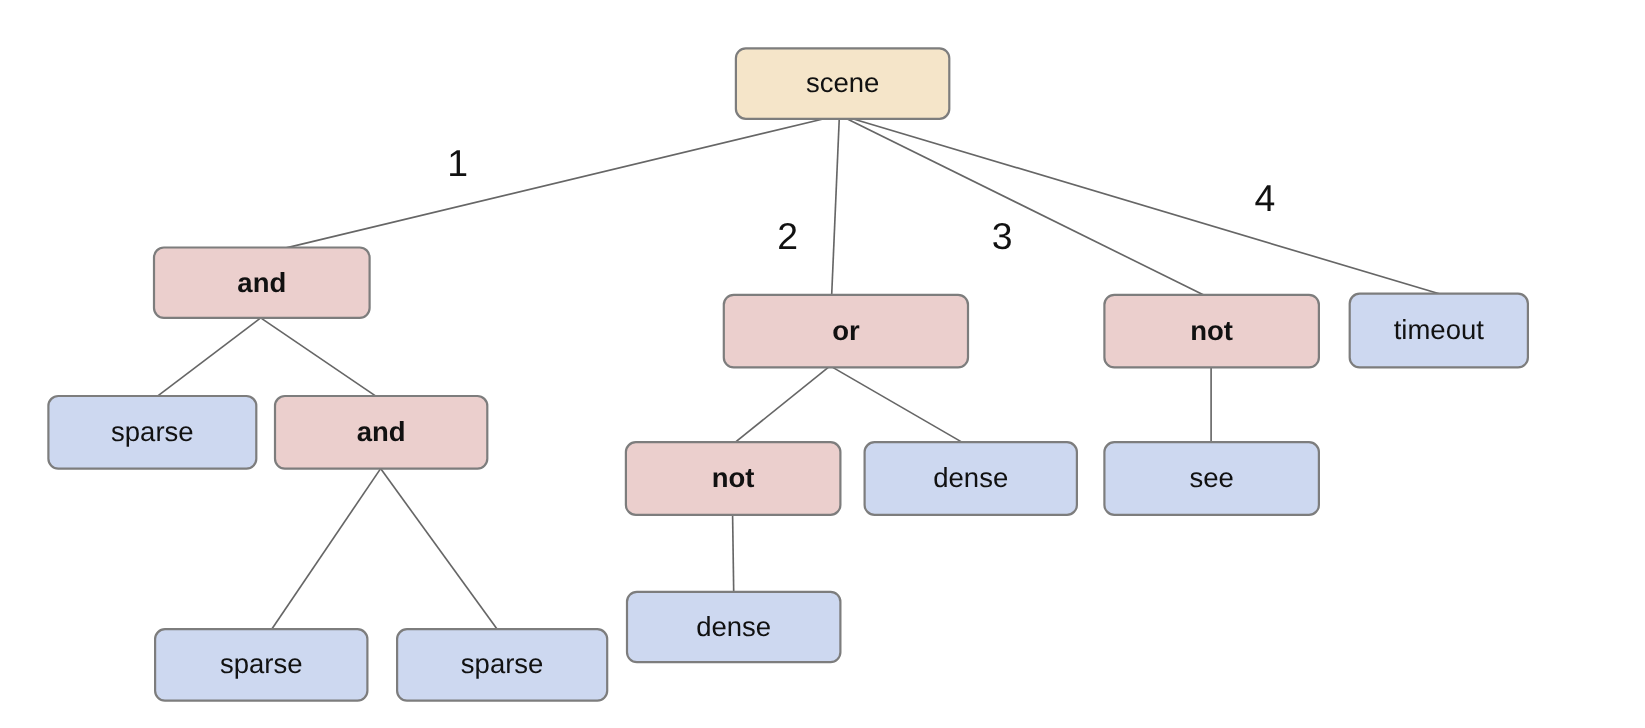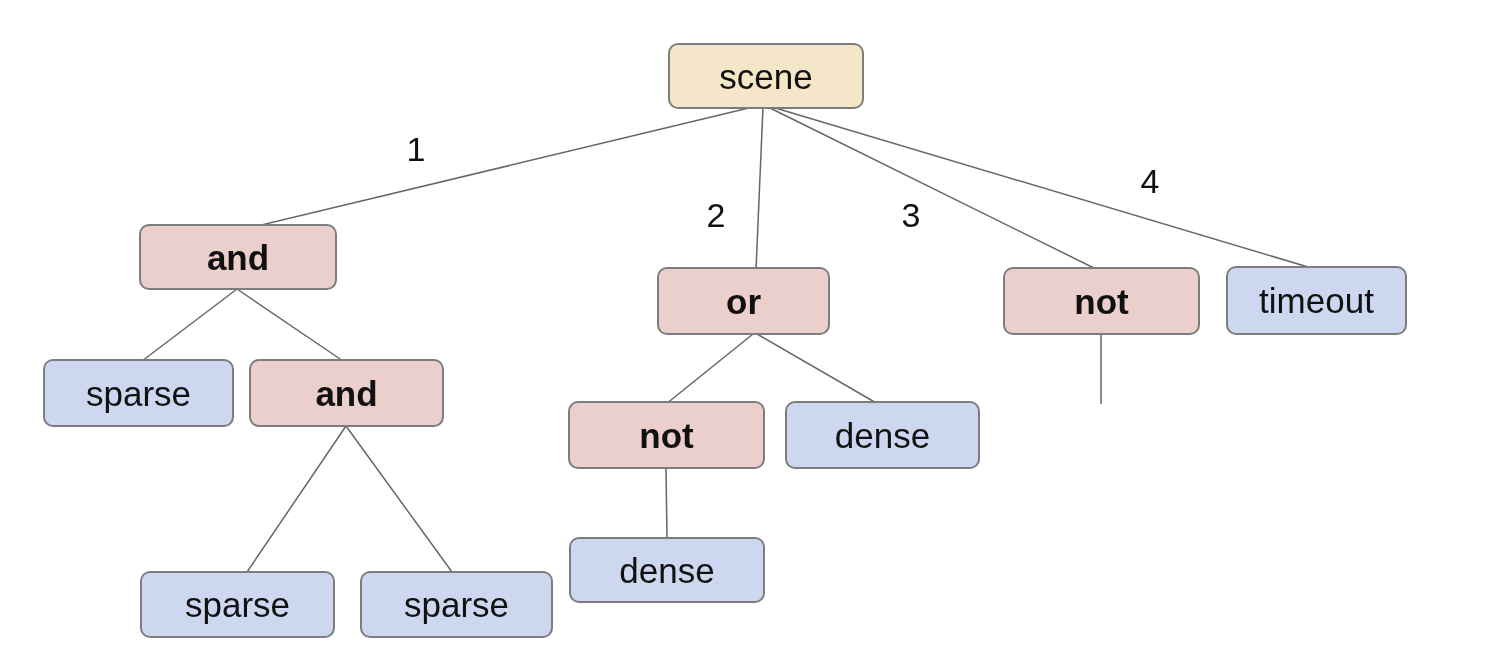--- a/index.html
+++ b/index.html
@@ -29,21 +29,21 @@
   }
   .node {
     position: absolute;
     z-index: 2;
     display: flex;
     align-items: center;
     justify-content: center;
     box-sizing: border-box;
     border: 2px solid var(--node-border, #7d7d7d);
     border-radius: 10px;
-    font-size: 35px;
+    font-size: 25px;
     color: var(--text-color, #111111);
     line-height: 1;
   }
   .node.root     { background: var(--root-fill, #f5e5c9); }
   .node.operator { background: var(--operator-fill, #ebcfcd); font-weight: bold; }
   .node.leaf     { background: var(--leaf-fill, #cdd8f0); }
   .edge-label {
     position: absolute;
     z-index: 3;
     transform: translate(-50%, -50%);
@@ -69,34 +69,35 @@
     <line x1="753" y1="334" x2="666" y2="404"></line>
     <line x1="757" y1="334" x2="878" y2="404"></line>
     <line x1="666" y1="468" x2="667" y2="538"></line>
     <line x1="1101" y1="334" x2="1101" y2="404"></line>
   </svg>
 
   <div class="node root" style="left:668px; top:43px; width:196px; height:66px;">scene</div>
 
   <div class="node operator" style="left:139px; top:224px; width:198px; height:66px;">and</div>
 
-  <div class="node operator" style="left:657px; top:267px; width:173px; height:68px;">or</div>
+  <div class="node operator" style="left:657px; top:267px; width:224px; height:68px;">or</div>
 
   <div class="node operator" style="left:1003px; top:267px; width:197px; height:68px;">not</div>
 
-  <div class="node leaf" style="left:1226px; top:266px; width:181px; height:69px;">timeout</div>
+  <div class="node leaf" style="left:1226px; top:266px; width:164px; height:69px;">timeout</div>
 
   <div class="node leaf" style="left:43px; top:359px; width:191px; height:68px;">sparse</div>
 
   <div class="node operator" style="left:249px; top:359px; width:195px; height:68px;">and</div>
 
   <div class="node operator" style="left:568px; top:401px; width:197px; height:68px;">not</div>
 
   <div class="node leaf" style="left:785px; top:401px; width:195px; height:68px;">dense</div>
 
+  <div class="node leaf" style="left:1003px; top:401px; width:197px; height:68px;">see</div>
 
   <div class="node leaf" style="left:569px; top:537px; width:196px; height:66px;">dense</div>
 
   <div class="node leaf" style="left:140px; top:571px; width:195px; height:67px;">sparse</div>
 
   <div class="node leaf" style="left:360px; top:571px; width:193px; height:67px;">sparse</div>
 
   <div class="edge-label" style="left:416px; top:149px;">1</div>
 
   <div class="edge-label" style="left:716px; top:215px;">2</div>

